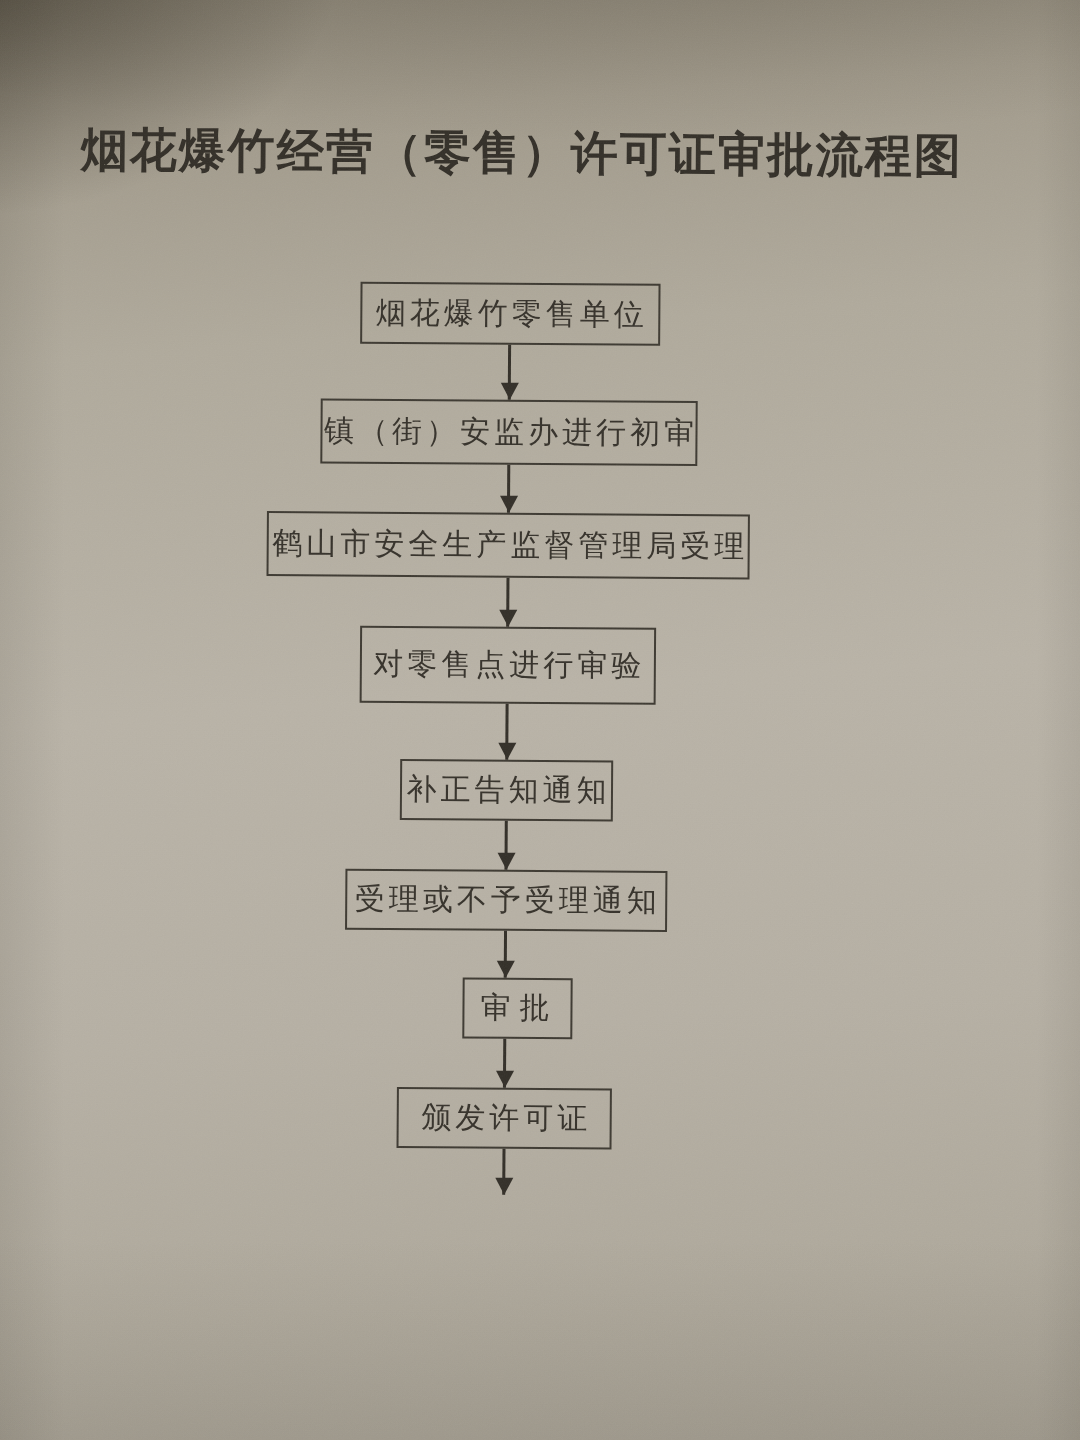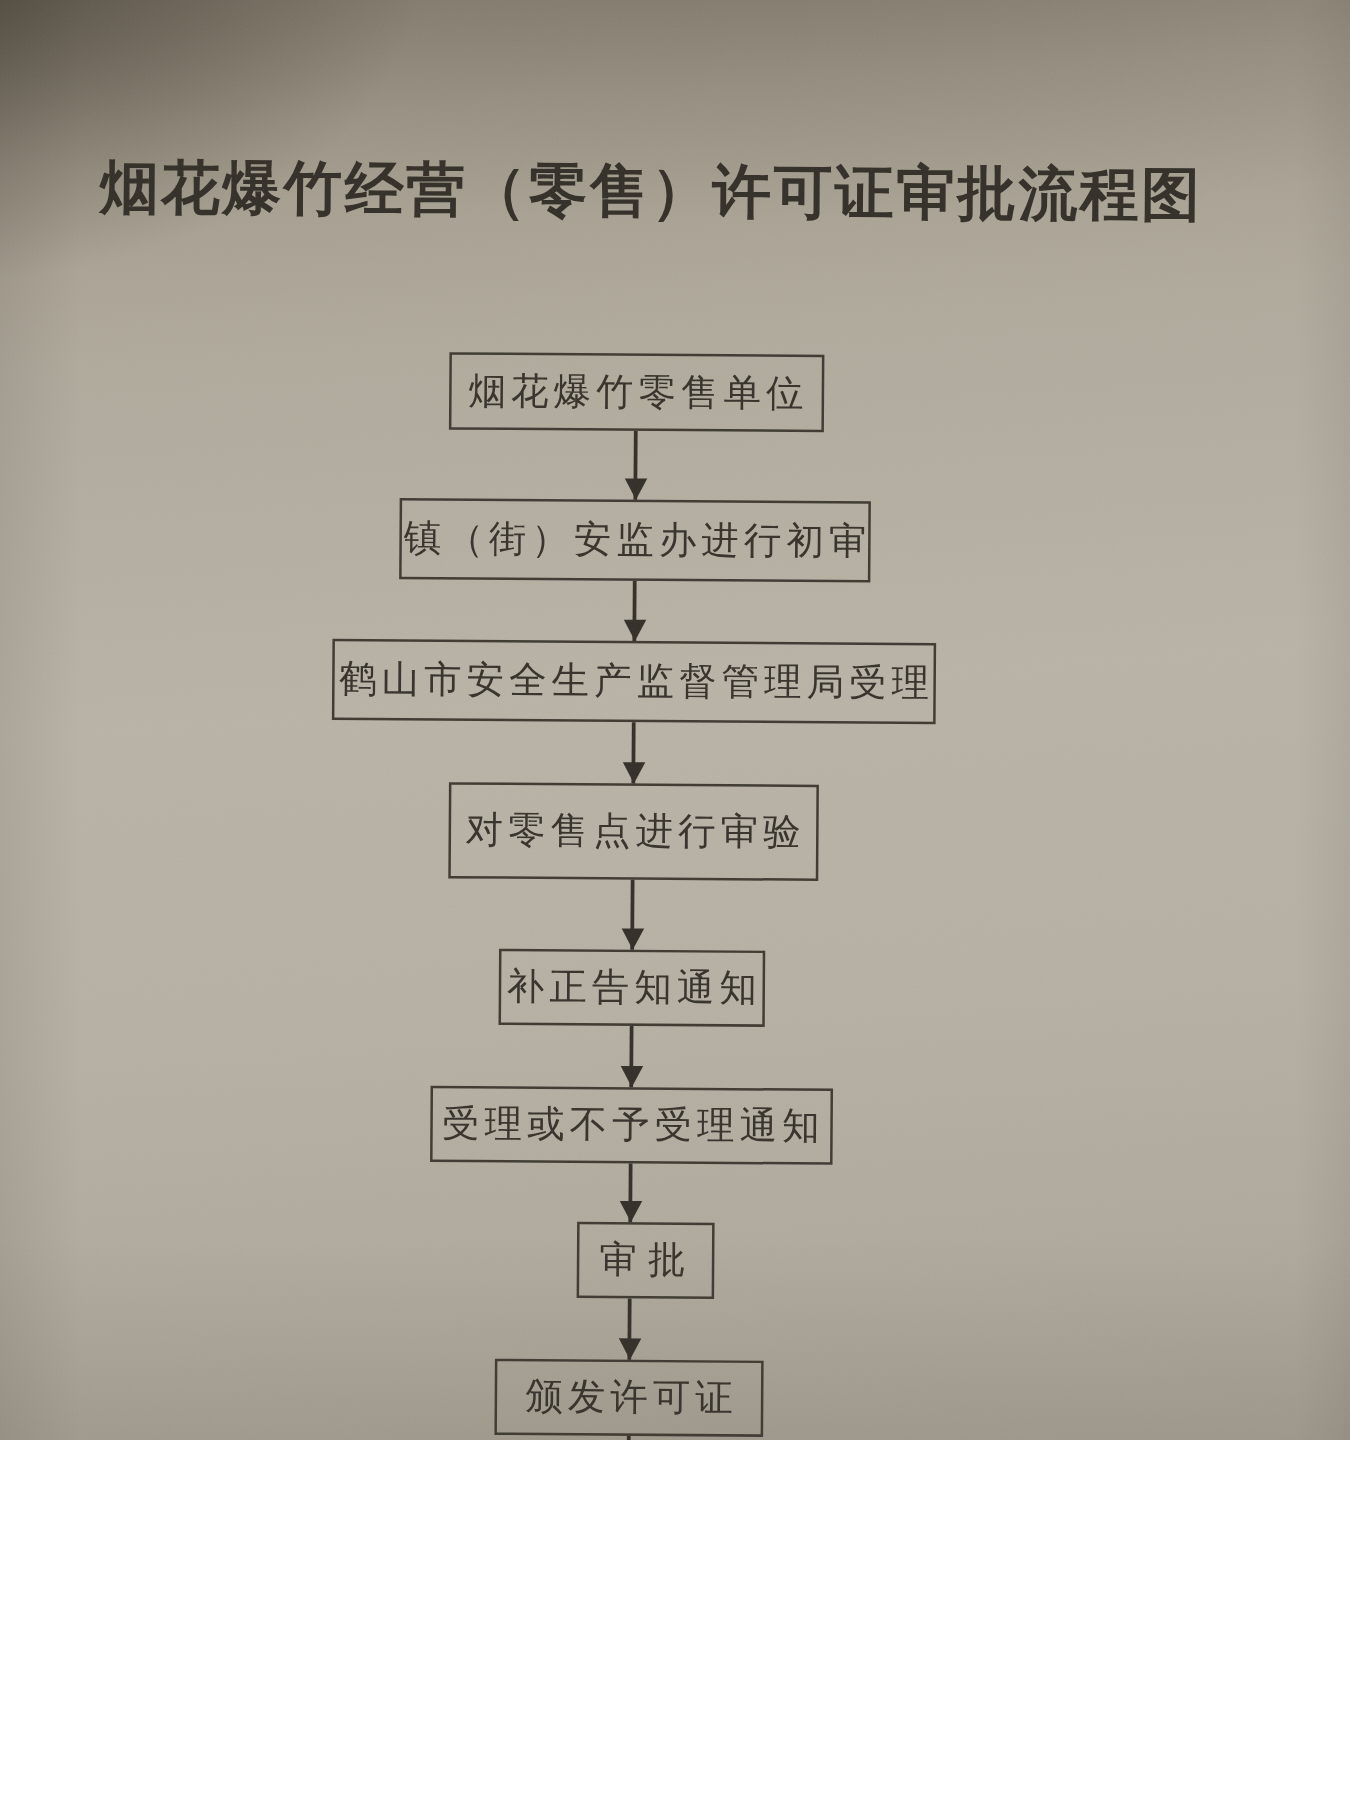--- a/index.html
+++ b/index.html
@@ -1,19 +1,19 @@
 <!DOCTYPE html>
 <html><head>
 <meta charset="utf-8">
 <style>
   html, body { margin: 0; padding: 0; }
   .page {
     position: relative;
     width: 1080px;
-    height: 1152px;
+    height: 1440px;
     overflow: hidden;
     font-family: Liberation Serif, serif;
     background:
       linear-gradient(176deg,
         #8f8879 0%,
         #a19a8b 9%,
         #b0aa9c 24%,
         #b9b3a7 48%,
         #b6b0a4 70%,
         #afa99c 88%,

